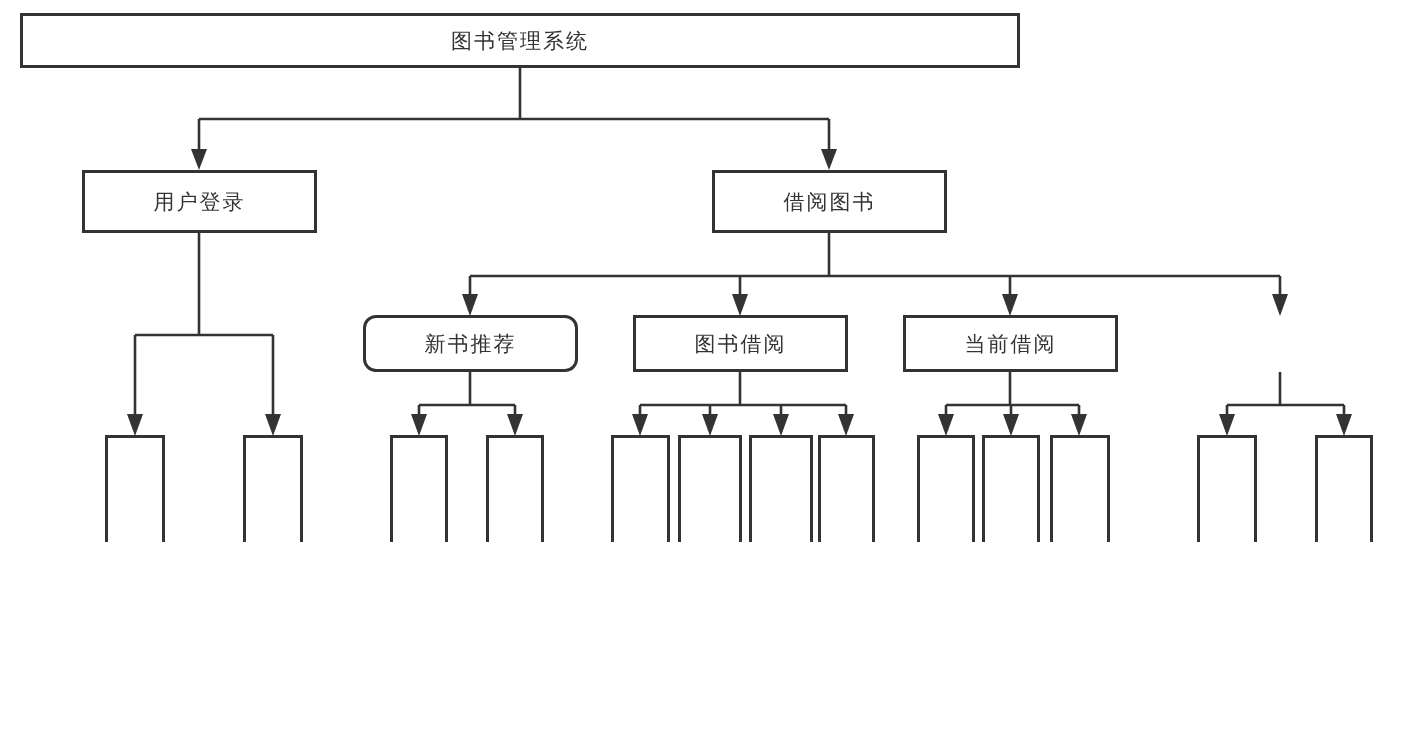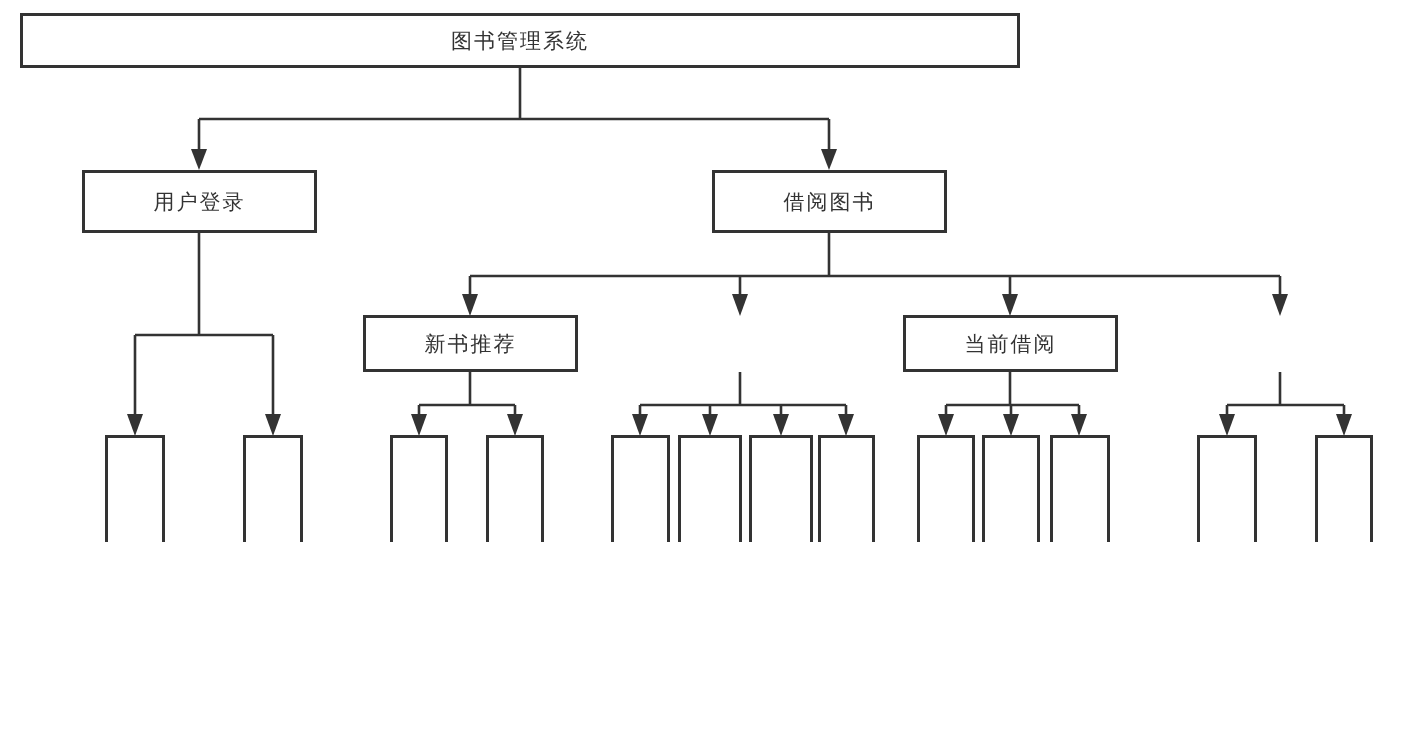--- a/index.html
+++ b/index.html
@@ -98,21 +98,22 @@
       <polygon points="1219,414 1235,414 1227,436"></polygon>
       <polygon points="1336,414 1352,414 1344,436"></polygon>
     </g>
   </svg>
 
   <div class="box hnode" style="left:20px; top:13px; width:1000px; height:55px;">图书管理系统</div>
 
   <div class="box hnode" style="left:82px; top:170px; width:235px; height:63px;">用户登录</div>
   <div class="box hnode" style="left:712px; top:170px; width:235px; height:63px;">借阅图书</div>
 
-  <div class="box hnode" style="left:363px; top:315px; width:215px; height:57px;">新书推荐</div>
+  <div class="box hnode" style="left:363px; top:315px; width:215px; height:57px;border-radius:13px;">新书推荐</div>
+  <div class="box hnode" style="left:633px; top:315px; width:215px; height:57px;">图书借阅</div>
   <div class="box hnode" style="left:903px; top:315px; width:215px; height:57px;">当前借阅</div>
 
   <div class="box leaf" style="left:105px; top:435px; width:60px; height:302px;">用户登录</div>
   <div class="box leaf" style="left:243px; top:435px; width:60px; height:302px;">注销登录</div>
 
   <div class="box leaf" style="left:390px; top:435px; width:58px; height:302px;">查询图书</div>
   <div class="box leaf" style="left:486px; top:435px; width:58px; height:302px;">借阅图书</div>
 
   <div class="box leaf" style="left:611px; top:435px; width:59px; height:302px;">查询图书</div>
   <div class="box leaf" style="left:678px; top:435px; width:64px; height:302px;">新增图书（管理员）</div>

